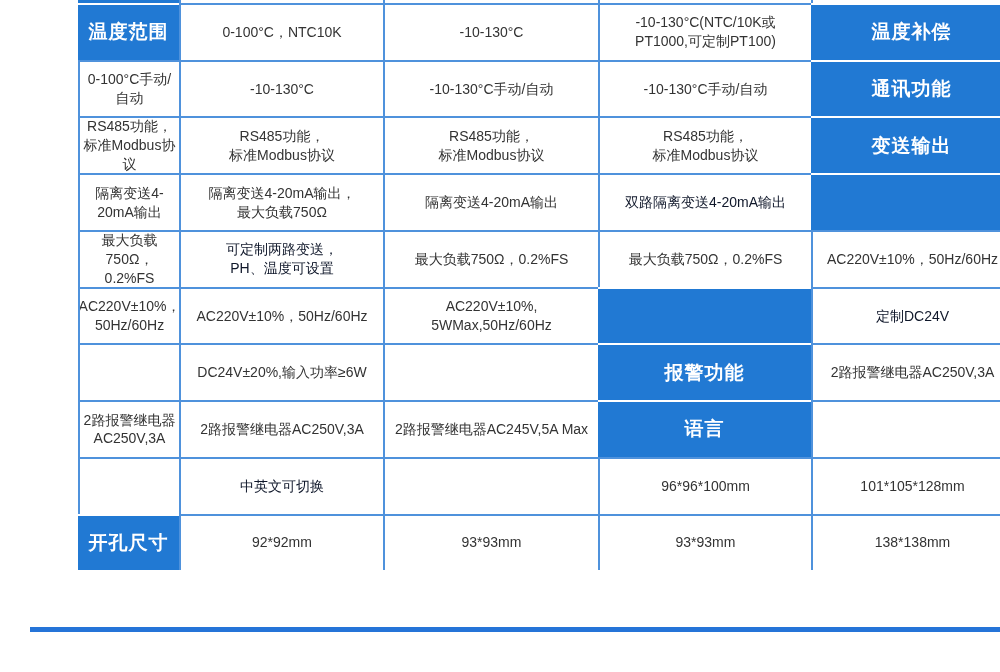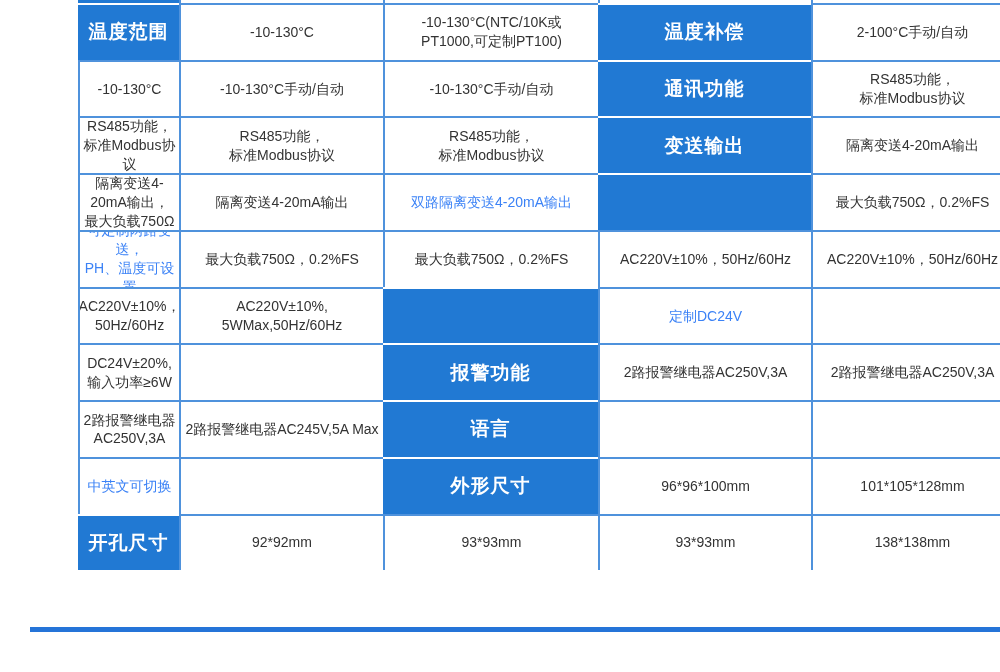--- a/index.html
+++ b/index.html
@@ -29,38 +29,39 @@
     background:#ffffff;
     color:#333333;
     font-size:14px;line-height:1.35;
     display:flex;align-items:center;justify-content:center;
     text-align:center;white-space:pre-line;
     border-top:2px solid #4f92dc;
     border-left:2px solid #4f92dc;
     padding:0 2px;overflow:hidden;
   }
   .cut{border-top:none !important;}
-  .accent{color:#3b82f6;}
+  .accent{color:#0f172a;}
 </style>
 </head>
 <body>
 
 <div class="canvas">
   <div class="spec-table" id="spec-table">
       <div class="hcell cut"></div>
       <div class="dcell cut"></div>
       <div class="dcell cut"></div>
       <div class="dcell cut"></div>
       <div class="dcell cut"></div>
       <div class="hcell">温度范围</div>
+      <div class="dcell">0-100°C，NTC10K</div>
       <div class="dcell">-10-130°C</div>
       <div class="dcell">-10-130°C(NTC/10K或
 PT1000,可定制PT100)</div>
       <div class="hcell">温度补偿</div>
-      <div class="dcell">2-100°C手动/自动</div>
+      <div class="dcell">0-100°C手动/自动</div>
       <div class="dcell">-10-130°C</div>
       <div class="dcell">-10-130°C手动/自动</div>
       <div class="dcell">-10-130°C手动/自动</div>
       <div class="hcell">通讯功能</div>
       <div class="dcell">RS485功能，
 标准Modbus协议</div>
       <div class="dcell">RS485功能，
 标准Modbus协议</div>
       <div class="dcell">RS485功能，
 标准Modbus协议</div>
@@ -91,21 +92,20 @@
       <div class="hcell">报警功能</div>
       <div class="dcell">2路报警继电器AC250V,3A</div>
       <div class="dcell">2路报警继电器AC250V,3A</div>
       <div class="dcell">2路报警继电器AC250V,3A</div>
       <div class="dcell">2路报警继电器AC245V,5A Max</div>
       <div class="hcell">语言</div>
       <div class="dcell"></div>
       <div class="dcell"></div>
       <div class="dcell accent">中英文可切换</div>
       <div class="dcell"></div>
-      <div class="hcell">外形尺寸</div>
       <div class="dcell">96*96*100mm</div>
       <div class="dcell">101*105*128mm</div>
       <div class="hcell">开孔尺寸</div>
       <div class="dcell">92*92mm</div>
       <div class="dcell">93*93mm</div>
       <div class="dcell">93*93mm</div>
       <div class="dcell">138*138mm</div>
     </div>
 </div>
 

